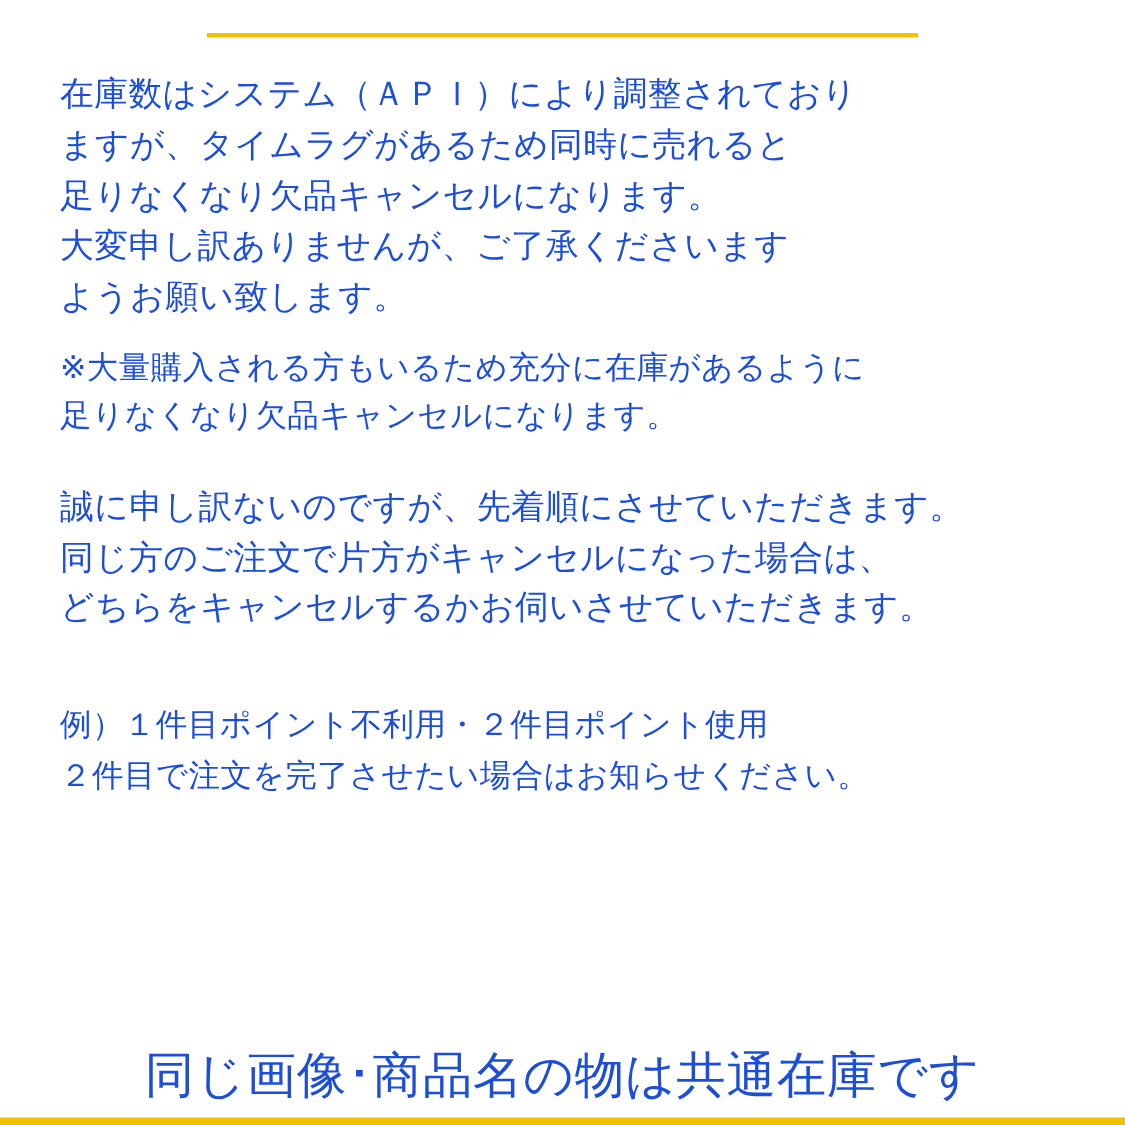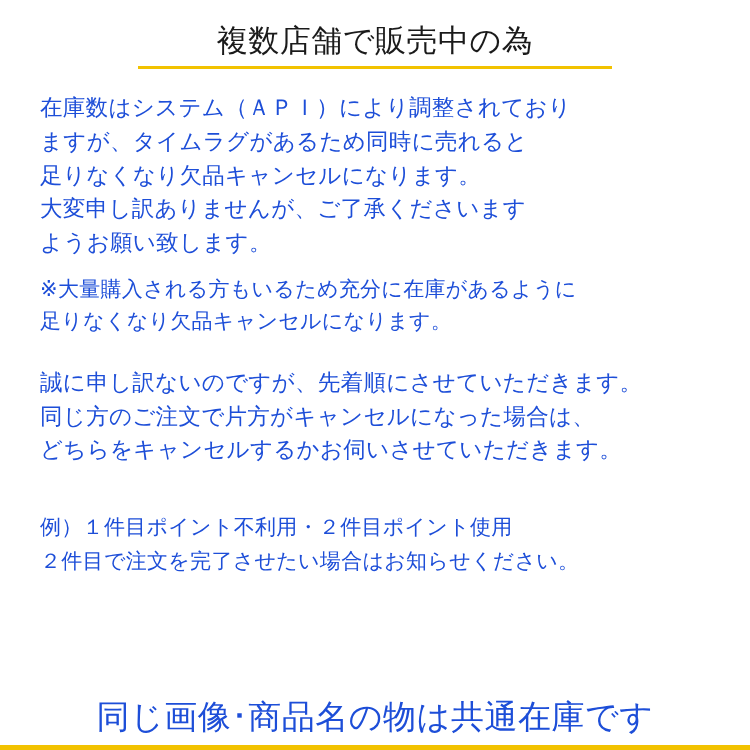--- a/index.html
+++ b/index.html
@@ -106,21 +106,20 @@
     height: 5px;
     background: #f2c200;
   }
 </style>
 </head>
 <body>
 
 <div class="page">
 
   <div class="heading">
-    <div class="heading-line first">複数店舗で販売中の為</div>
     <div class="underline-wrap">
       <div class="underline"></div>
     </div>
   </div>
 
   <div class="body">
 
     <div class="para">
       <div class="line">在庫数はシステム（ＡＰＩ）により調整されており</div>
       <div class="line">ますが、タイムラグがあるため同時に売れると</div>

